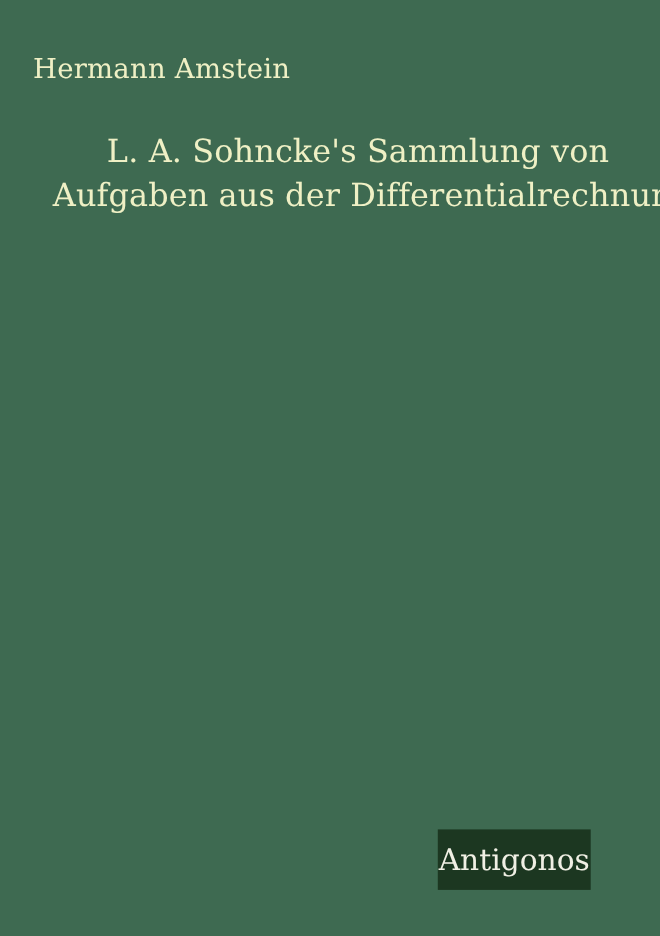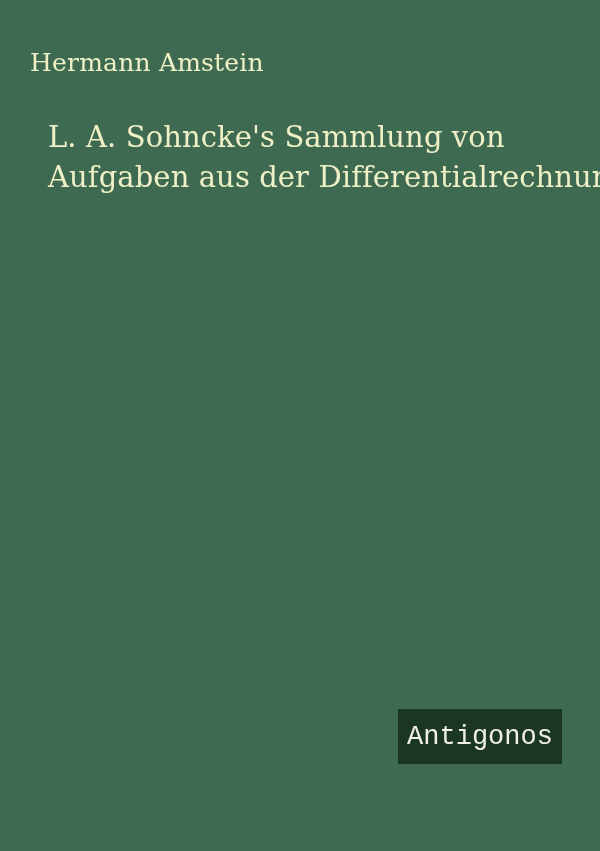--- a/index.html
+++ b/index.html
@@ -1,21 +1,21 @@
 <!DOCTYPE html>
 <html style="--bg: #3e6a51; --ink: #eff0c5; --box-bg: #1c3721; --box-ink: #f0efe4;"><head>
 <meta charset="utf-8">
 <style>
   :root {
     --bg: #3e6a51;
     --ink: #eff0c5;
     --box-bg: #1c3721;
     --box-ink: #f0efe4;
   }
-  * { margin: 0; padding: 0; box-sizing: border-box; }
+  * { margin: 0; padding: 0; box-sizing: border-box; text-align: center; }
   html, body {
     width: 600px;
     height: 851px;
     overflow: hidden;
   }
   body {
     font-family: "DejaVu Serif", serif;
     background: var(--bg);
   }
   .cover {
@@ -41,28 +41,27 @@
     width: 555px;
     color: var(--ink);
     font-size: 29px;
     line-height: 40px;
     letter-spacing: 0.1px;
   }
   .title .line { white-space: nowrap; }
   .publisher-box {
     position: absolute;
     left: 398px;
-    top: 709px;
-    width: 164px;
+    top: 754px;
+    width: 139px;
     height: 55px;
     background: var(--box-bg);
     display: flex;
     align-items: center;
     justify-content: center;
-    font-family: Liberation Mono, monospace;
   }
   .publisher-name {
     color: var(--box-ink);
     font-size: 27px;
     line-height: 27px;
     padding-top: 2px;
     white-space: nowrap;
   }
 </style>
 </head>

